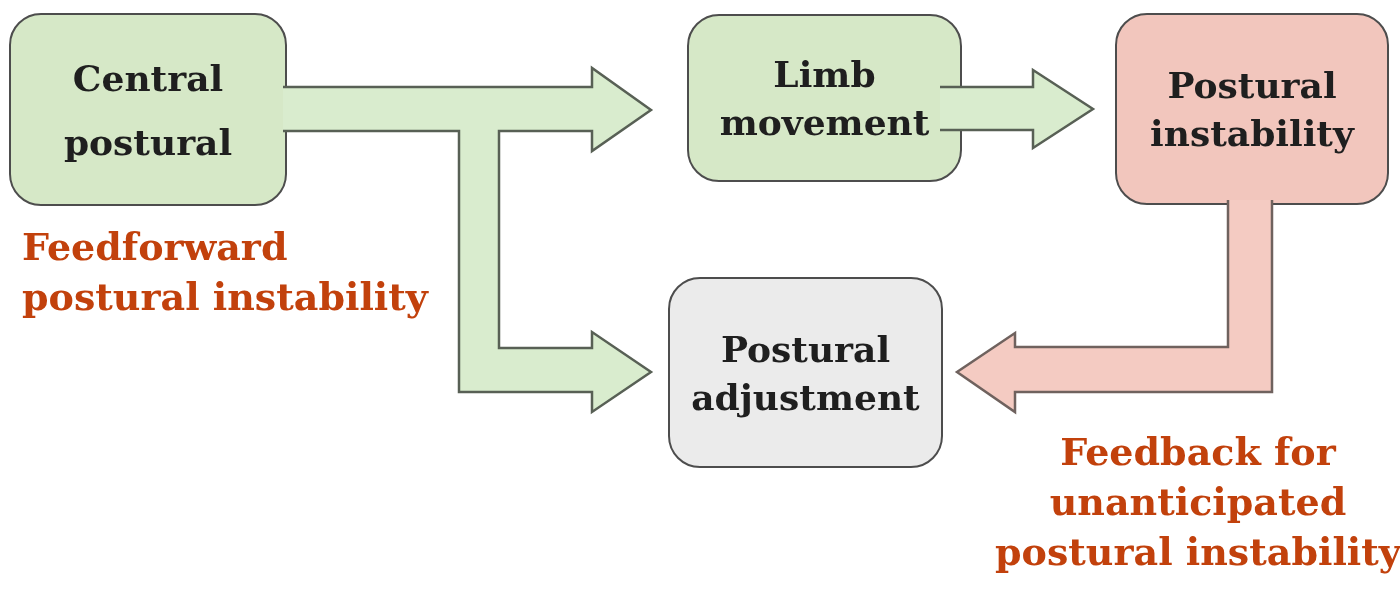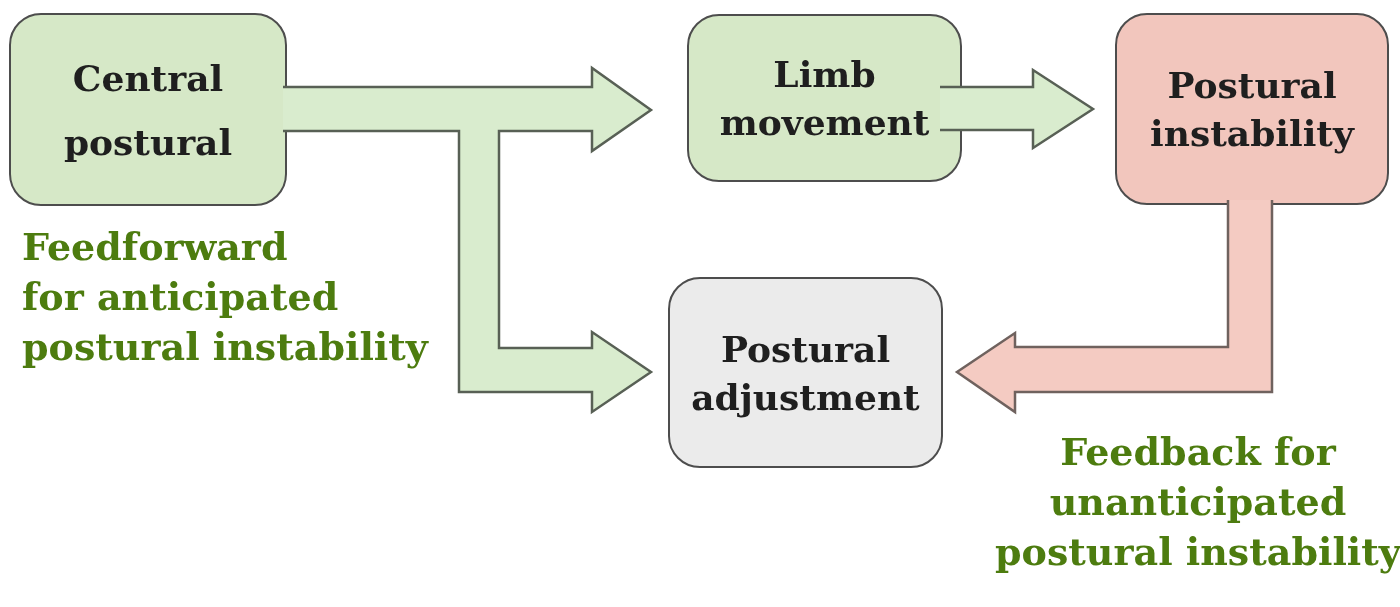--- a/index.html
+++ b/index.html
@@ -57,21 +57,21 @@
   .node-gray  { background: #ebebeb; }
 
   #node-central-command     { left: 9px;    top: 13px;  width: 278px; height: 193px; gap: 16px; }
   #node-limb-movement       { left: 687px;  top: 14px;  width: 275px; height: 168px; }
   #node-postural-instability{ left: 1115px; top: 13px;  width: 274px; height: 192px; }
   #node-postural-adjustment { left: 668px;  top: 277px; width: 275px; height: 191px; }
 
   .caption {
     position: absolute;
     z-index: 3;
-    color: #4d7c0f;
+    color: #c2410c;
   }
   .caption div {
     font-size: 38px;
     font-weight: bold;
     line-height: 50px;
     white-space: nowrap;
   }
   #feedforward-label { left: 22px;  top: 222px; }
   #feedback-label    { left: 995px; top: 427px; text-align: center; }
 </style>
@@ -104,21 +104,20 @@
 
     <path class="arrow-green" d="M 283 87 H 592 V 68 L 651 110 L 592 151 V 131 H 499 V 348 H 592 V 332 L 651 372 L 592 412 V 392 H 459 V 131 H 283" fill="#d9ecce"></path>
 
     <path class="arrow-green" d="M 940 87 H 1033 V 70 L 1093 109 L 1033 148 V 130 H 940" fill="#d9ecce"></path>
 
     <path class="arrow-pink" d="M 1228 200 V 347 H 1015 V 333 L 957 372 L 1015 412 V 392 H 1272 V 200" fill="#f4cbc2"></path>
   </svg>
 
   <div class="caption" id="feedforward-label">
     <div>Feedforward</div>
-    <div>for anticipated</div>
     <div>postural instability</div>
   </div>
 
   <div class="caption" id="feedback-label">
     <div>Feedback for</div>
     <div>unanticipated</div>
     <div>postural instability</div>
   </div>
 
 </div>

